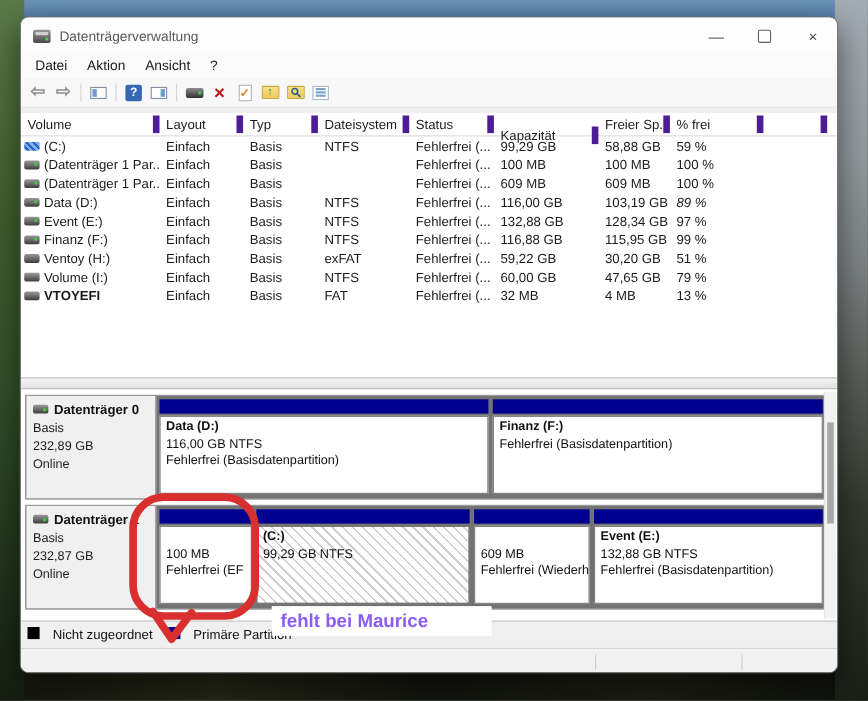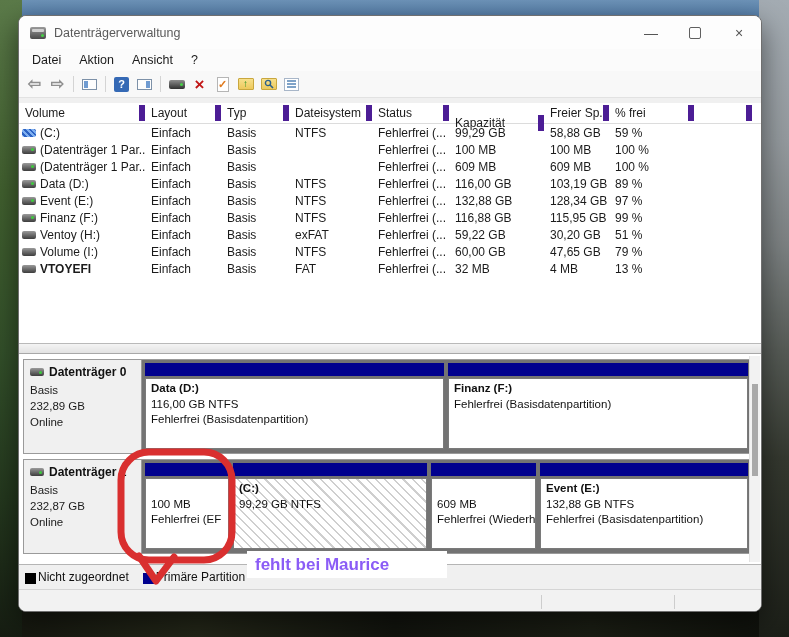--- a/index.html
+++ b/index.html
@@ -79,21 +79,21 @@
   .part.fill{flex:1;}
   .pbar{height:13px;flex:none;}
   .pbody{flex:1;margin-top:2px;background:#fff;border:1px solid #7a7a7a;padding:2px 5px;font-size:11.5px;line-height:15.5px;color:#111;overflow:hidden;white-space:nowrap;box-sizing:border-box;}
   .pbody.hatched{background:repeating-linear-gradient(45deg,#fff 0 5px,#cfcfcf 5px 6.5px);}
   .pbody .ptitle{font-weight:bold;min-height:15.5px;}
   #dv-scroll{position:absolute;top:2px;right:1px;bottom:2px;width:10px;background:#f2f2f2;border-left:1px solid #e3e3e3;}
   #dv-thumb{position:absolute;top:28px;left:2px;width:6px;height:92px;background:#a9a9a9;}
 
   
   #legend{height:25px;background:#f0f0f0;border-top:1px solid #b5b5b5;display:flex;align-items:center;padding-left:6px;gap:14px;box-sizing:border-box;}
-  .legend-item{display:flex;align-items:flex-end;gap:2px;font-size:12px;color:#111;}
+  .legend-item{display:flex;align-items:flex-start;gap:12px;font-size:12px;color:#111;}
   .swatch{width:11px;height:11px;display:inline-block;flex:none;}
   #statusbar{position:relative;height:25px;background:#f2f2f2;border-top:1px solid #d5d5d5;box-sizing:border-box;}
   .sb-sep{position:absolute;top:5px;bottom:5px;width:1px;background:#cdcdcd;}
 
   
   #anno-svg{position:absolute;left:0;top:0;width:789px;height:637px;z-index:20;pointer-events:none;}
   #anno-label{position:absolute;left:247px;top:551px;width:200px;height:27px;z-index:18;background:#fff;
     display:flex;align-items:center;padding-left:8px;box-sizing:border-box;
     font-size:17px;font-weight:bold;}
 </style>
@@ -236,21 +236,21 @@
           <span class="td first" style="width: 126px;">
             <span class="ic-drive green"></span>
             <span>Data (D:)</span>
           </span>
           <span class="td" style="width: 76px;">Einfach</span>
           <span class="td" style="width: 68px;">Basis</span>
           <span class="td" style="width: 83px;">NTFS</span>
           <span class="td" style="width: 77px;">Fehlerfrei (...</span>
           <span class="td" style="width: 95px;">116,00 GB</span>
           <span class="td" style="width: 65px;">103,19 GB</span>
-          <span class="td" style="width: 85px;">89 %</span>
+          <span class="td" style="width: 85px; font-style: italic;">89 %</span>
           <span class="td" style="width: 58px;"></span>
         </div>
         <div class="tr">
           <span class="td first" style="width: 126px;">
             <span class="ic-drive green"></span>
             <span>Event (E:)</span>
           </span>
           <span class="td" style="width: 76px;">Einfach</span>
           <span class="td" style="width: 68px;">Basis</span>
           <span class="td" style="width: 83px;">NTFS</span>

